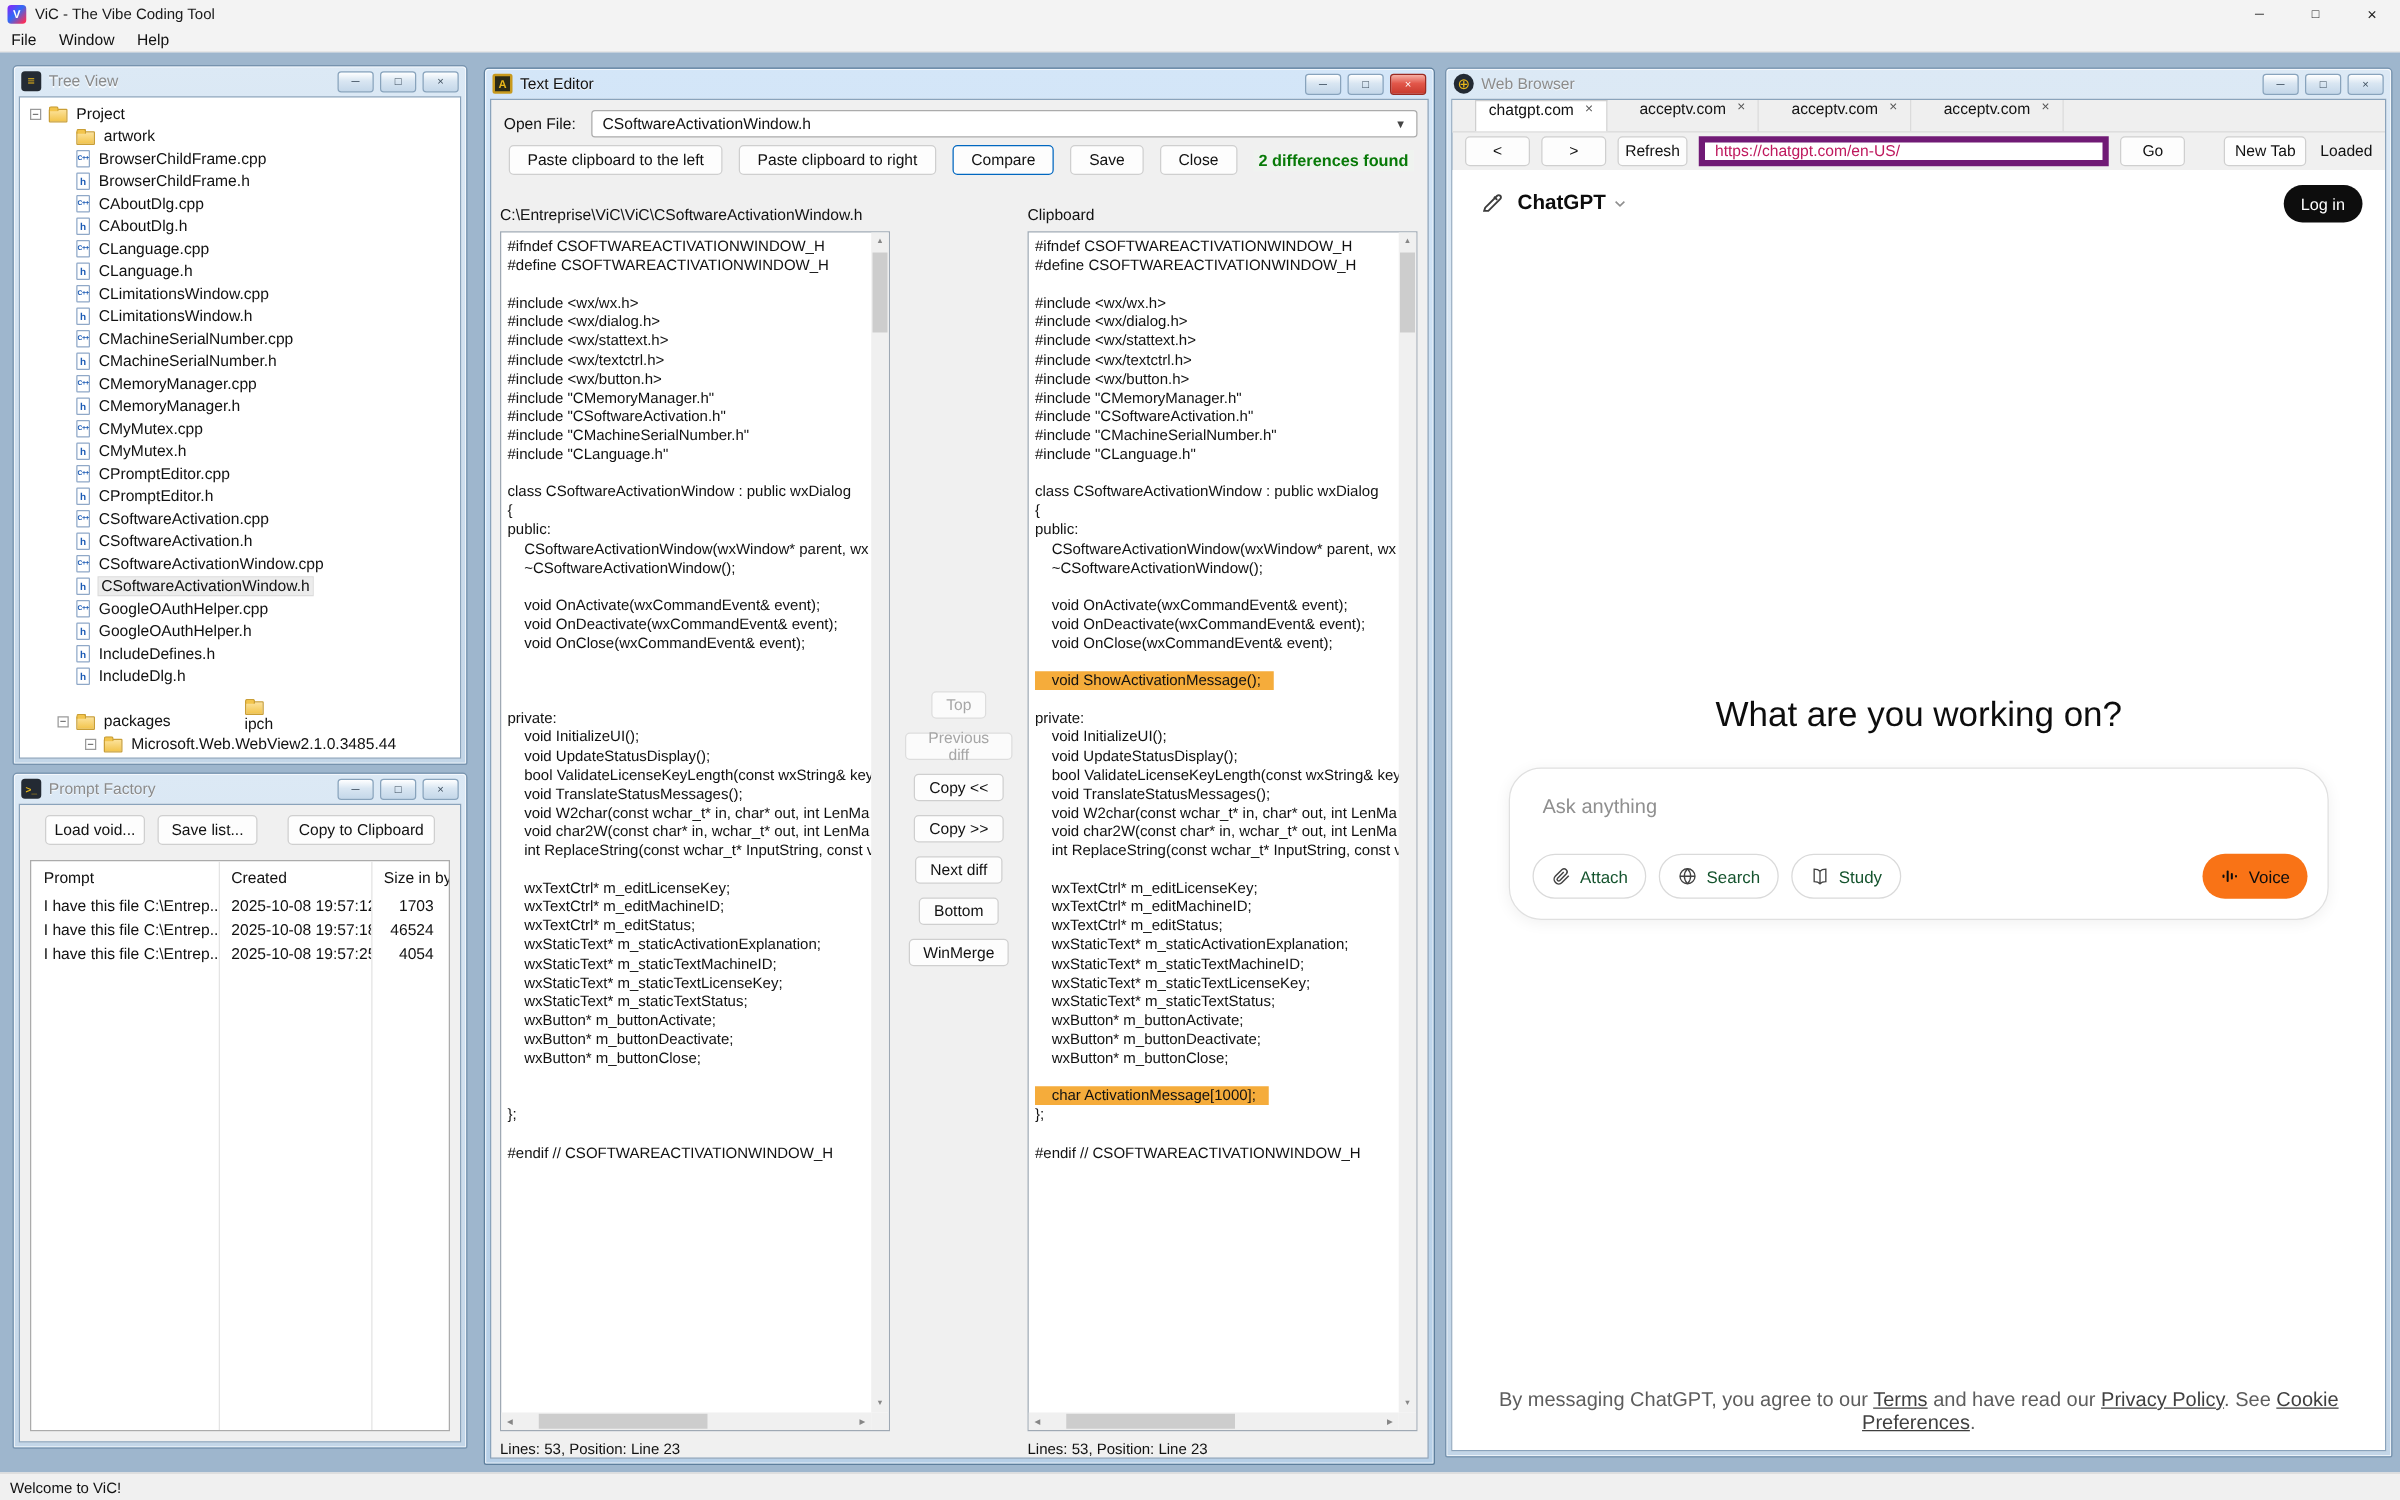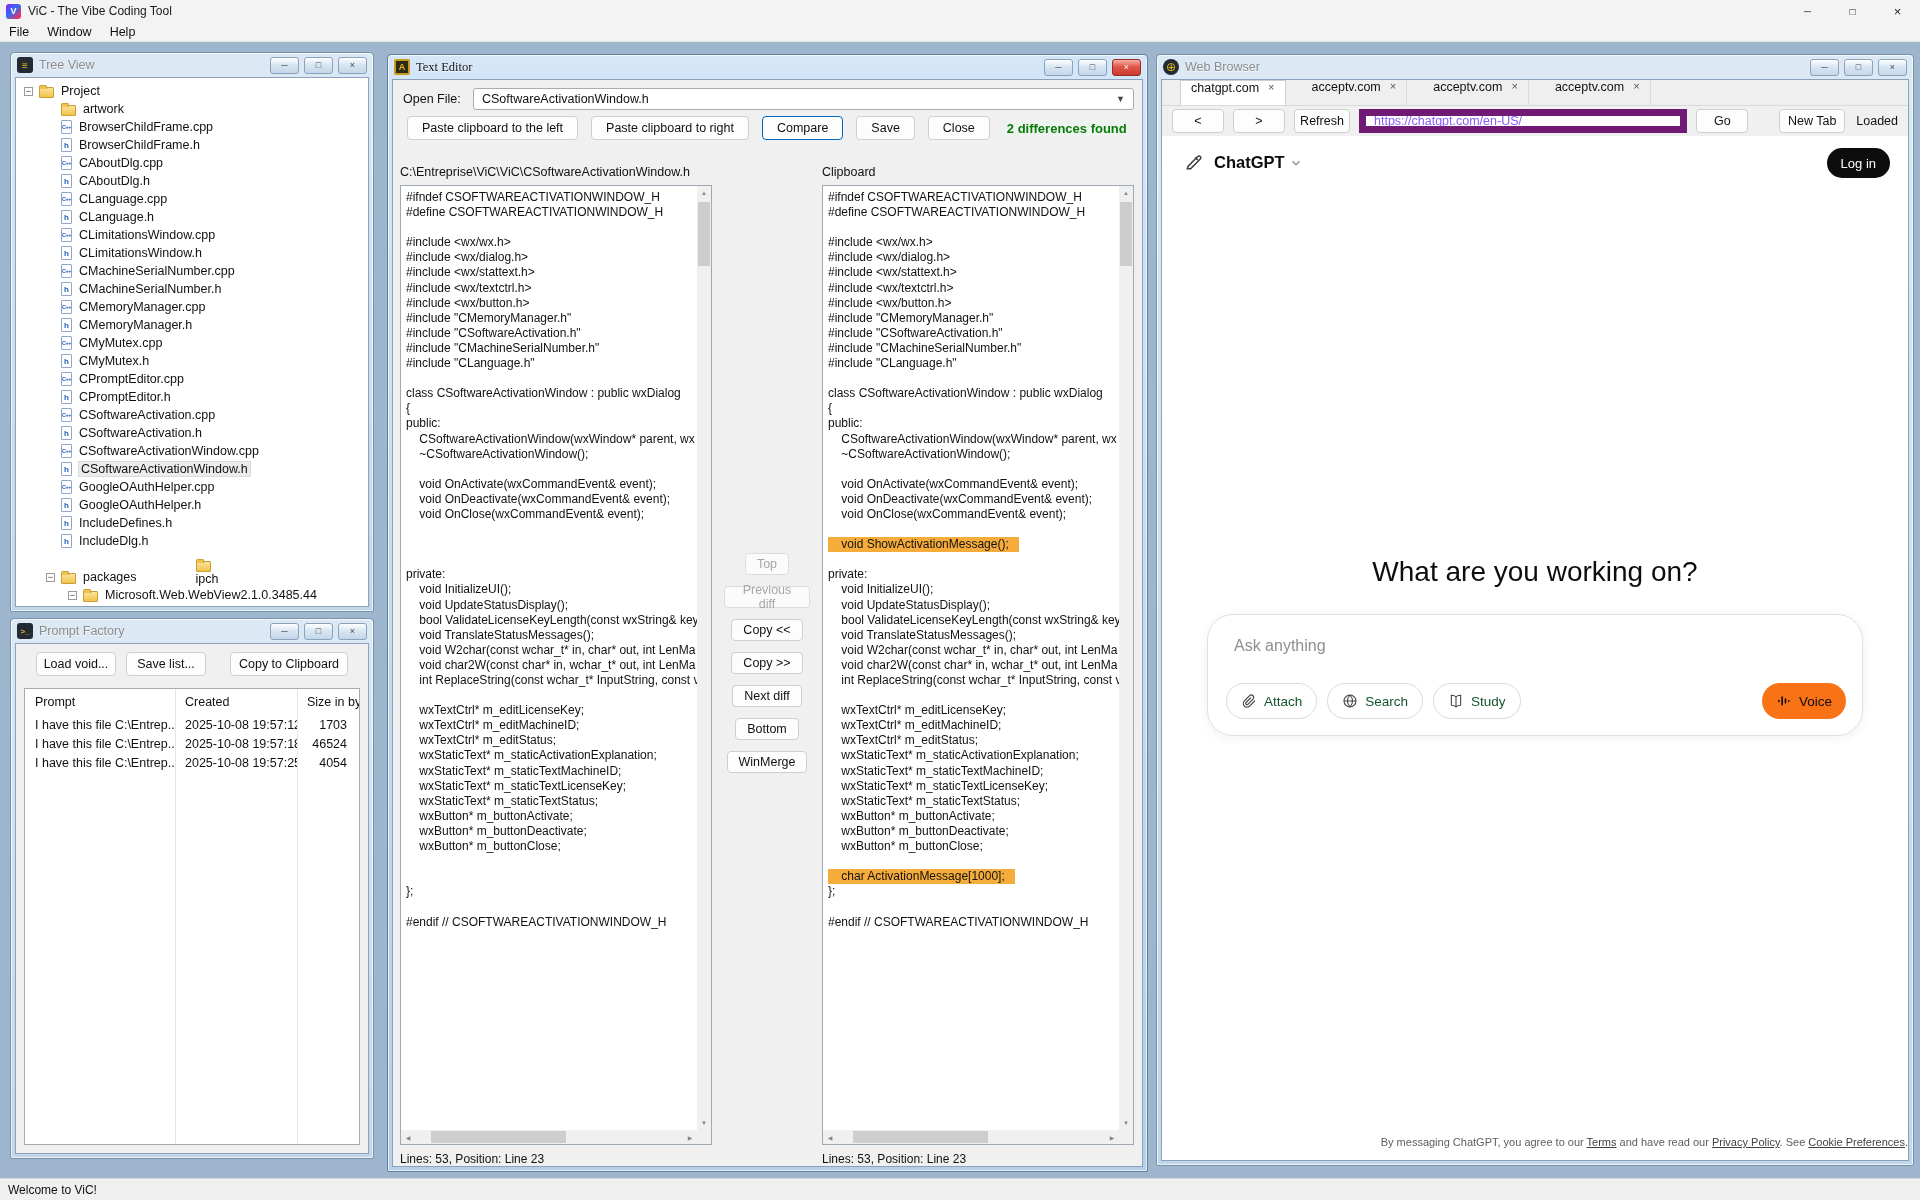--- a/index.html
+++ b/index.html
@@ -16,21 +16,21 @@
   .menubar { position:absolute; left:0; top:22px; right:0; height:20px; background:#F3F3F3; display:flex; align-items:center; border-bottom:1px solid #E2E2E2; }
   .menu-item { font-size:12.5px; padding:2px 9px; color:#111; }
   .mdi { position:absolute; left:0; top:42px; right:0; bottom:22px; background:#9EB6CD; }
   .statusbar { position:absolute; left:0; bottom:0; right:0; height:22px; background:#F0F0F0; border-top:1px solid #D8D8D8; display:flex; align-items:center; padding-left:8px; font-size:12px; }
 
   
   .win { position:absolute; background:linear-gradient(#DCE9F5,#C3D6E8); border:1px solid #7793AE; border-radius:4px 4px 2px 2px; box-shadow:inset 0 0 0 1px rgba(255,255,255,.65); }
   .win.active { background:linear-gradient(#D4E6F8,#B6CFE7); border-color:#5E7F9D; }
   .win-title { height:24px; display:flex; align-items:center; padding:0 6px; }
   .win-title .wtext { font-size:12.5px; color:#8B8B8B; text-shadow:0 1px 0 rgba(255,255,255,.8); }
-  .win.active .win-title .wtext { color:#111;font-family:Liberation Serif, serif; }
+  .win.active .win-title .wtext { color:#111; }
   .wicon { width:16px; height:16px; margin-right:6px; flex:none; display:flex; align-items:center; justify-content:center; }
   .icon-dark { background:#232A33; border-radius:3px; color:#E8B71A; font-size:10px; font-weight:bold; }
   .icon-globe { background:#232A33; border-radius:50%; color:#E8B71A; font-size:12px; }
   .icon-editorA { background:#2B2B16; border:2px solid #C89A1E; border-radius:2px; color:#E8B71A; font-size:9px; font-weight:bold; }
   .caps { margin-left:auto; display:flex; gap:5px; }
   .cap { width:29px; height:17px; display:flex; align-items:center; justify-content:center; font-size:9px; color:#3A4A5A; background:linear-gradient(#FFFFFF,#D9E6F2 45%,#C4D7E9); border:1px solid #88A3BC; border-radius:3px; }
   .cap.close-red { background:linear-gradient(#F6B0A5,#E2574A 45%,#C83A2E); color:#fff; border-color:#9A2B22; }
   .win-body { position:absolute; left:4px; right:4px; bottom:4px; top:24px; background:#F0F0F0; border:1px solid #8AA3BB; }
   .win-body.white { background:#fff; }
 
@@ -82,37 +82,37 @@
   .btn.disabled { color:#A6A6A6; border-color:#DDDDDD; background:#FBFBFB; }
   .pane-status { position:absolute; top:1072px; font-size:12px; }
 
   
   .tabs { position:absolute; left:0; right:0; top:0; height:26px; background:#EFEFEF; border-bottom:1px solid #D9D9D9; display:flex; align-items:stretch; padding-left:2px; }
   .tab { display:flex; padding:0 10px; font-size:12.5px; border-right:1px solid #DBDBDB; color:#111;margin-left:16px; }
   .tab .x { margin-left:9px; font-size:11px; color:#555; }
   .tab.active { background:#fff; border:1px solid #CFCFCF; border-bottom:none; }
   .nav { position:absolute; left:0; right:0; top:26px; height:30px; display:flex; align-items:center; gap:9px; padding:0 10px; }
   .nav .btn { height:24px; }
-  .url { flex:1; height:24px; background:#fff; border:7px solid #701a75; font-size:12.5px; padding:0 8px; font-family:inherit; color:#8b5cf6; max-width:340px; }
+  .url { flex:1; height:24px; background:#fff; border:5px solid #701a75; font-size:12.5px; padding:0 8px; font-family:inherit; color:#be185d; max-width:340px; }
   .loaded { font-size:12.5px; margin-left:2px; }
   .bcontent { position:absolute; left:0; right:0; top:56px; bottom:0; background:#fff; overflow:hidden; }
   .gpt-head { position:absolute; left:0; right:0; top:0; height:56px; }
   .pencil { position:absolute; left:22px; top:16px; width:20px; height:20px; color:#3c3c3c; }
   .brand { position:absolute; left:52px; top:17px; font-size:16.5px; font-weight:600; color:#0D0D0D; display:flex; align-items:center; gap:4px; }
   .brand svg { width:14px; height:14px; color:#8F8F8F; }
   .login { position:absolute; right:18px; top:12px; height:30px; padding:0 14px; background:#0D0D0D; color:#fff; border-radius:16px; font-size:13px; display:flex; align-items:center; }
   .gpt-h1 { position:absolute; top:420px; left:0; right:0; text-align:center; font-size:28px; font-weight:500; color:#0D0D0D; }
   .composer { position:absolute; top:478px; left:50%; transform:translateX(-50%); width:656px; height:122px; background:#fff; border:1px solid #E0E0E0; border-radius:26px; box-shadow:0 2px 12px rgba(0,0,0,.06); }
   .ask { position:absolute; left:26px; top:22px; width:400px; border:none; outline:none; font-size:16px; font-family:inherit; color:#111; }
   .ask::placeholder { color:#8F8F8F; }
   .chips { position:absolute; left:18px; bottom:16px; display:flex; gap:10px; }
   .chip { height:36px; padding:0 14px; border:1px solid #DADADA; border-radius:18px; display:flex; align-items:center; gap:7px; font-size:13.5px; color:#14532d; background:#fff; }
   .chip svg { width:16px; height:16px; color:#424242; }
   .voice { position:absolute; right:16px; bottom:16px; height:36px; padding:0 14px; background:#f97316; border-radius:18px; display:flex; align-items:center; gap:7px; font-size:13.5px; color:#0D0D0D; }
-  .gpt-footer { position:absolute; bottom:12px; left:0; right:0; text-align:right; font-size:11px; color:#5D5D5D; }
+  .gpt-footer { position:absolute; bottom:12px; left:0; right:0; text-align:center; font-size:16px; color:#5D5D5D; }
   .gpt-footer .lnk { text-decoration:underline; color:#3F3F3F; }
 </style>
 </head>
 <body>
 
 <div class="screen">
 
   <div class="titlebar">
     <span class="app-icon">V</span>
     <span class="app-title">ViC - The Vibe Coding Tool</span>

